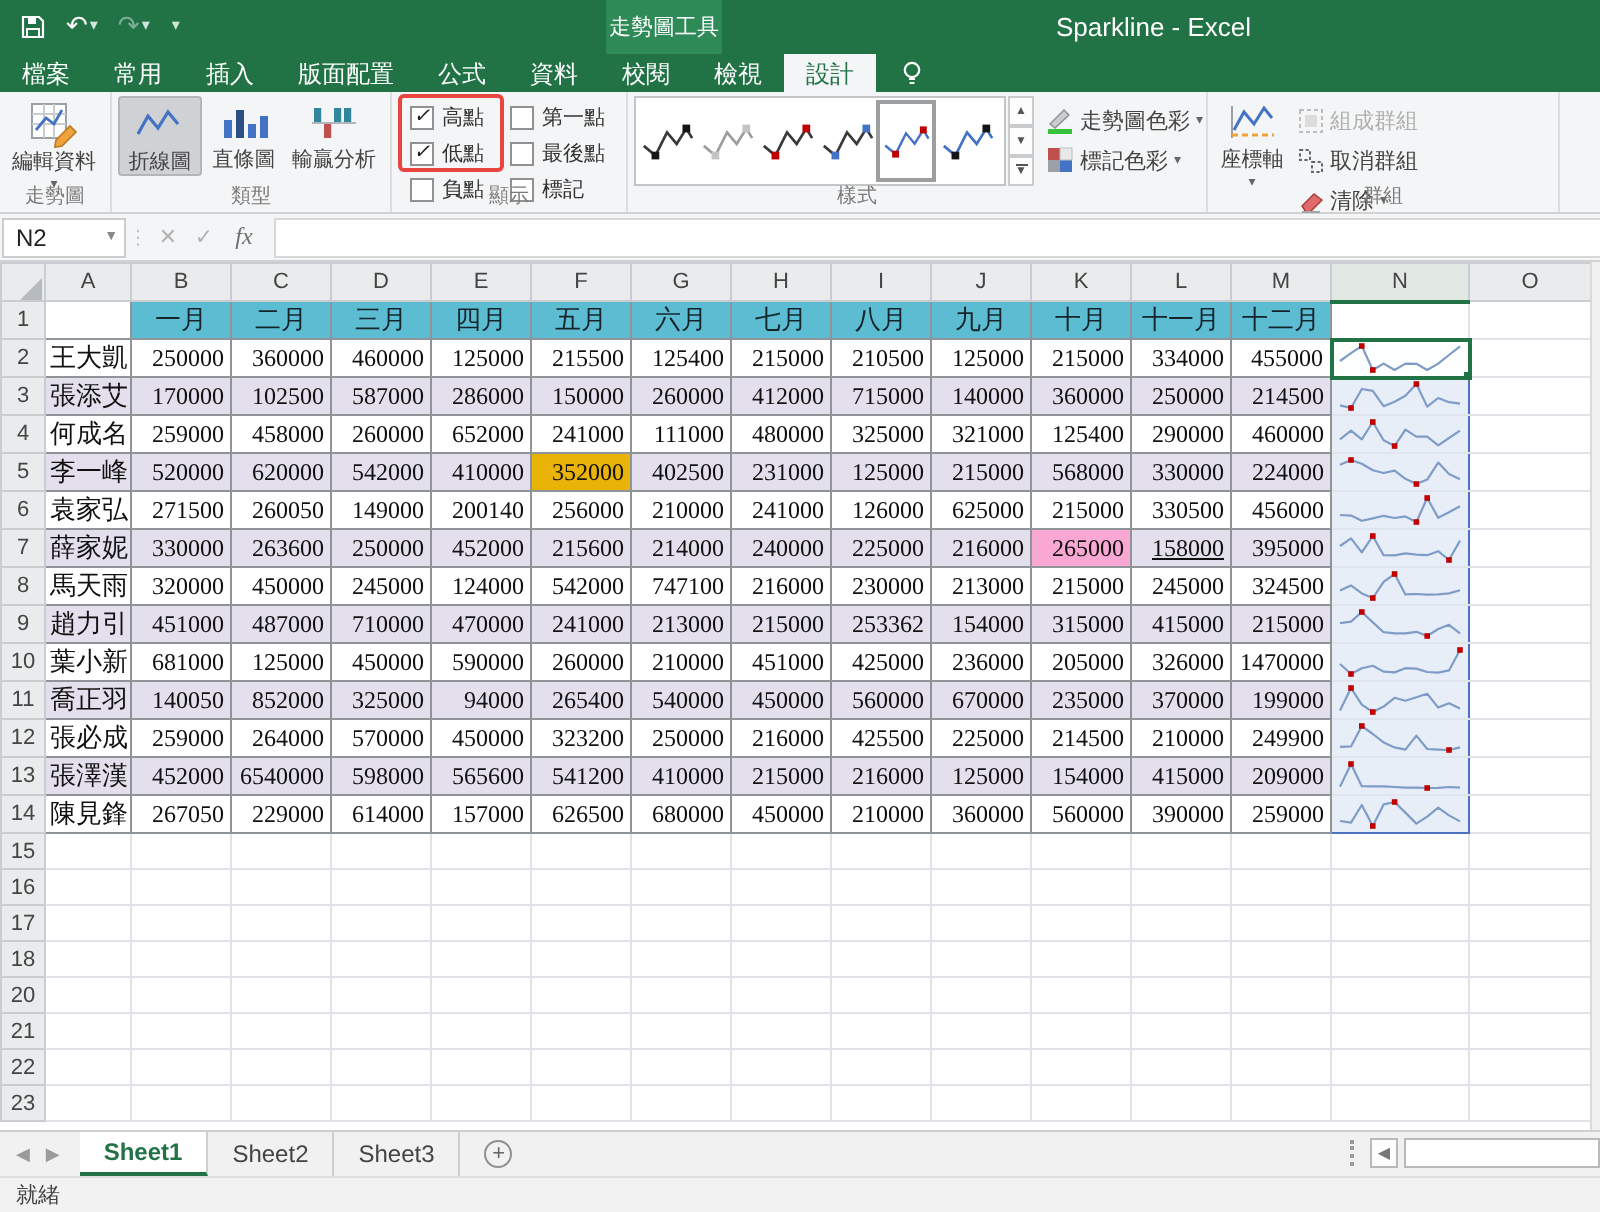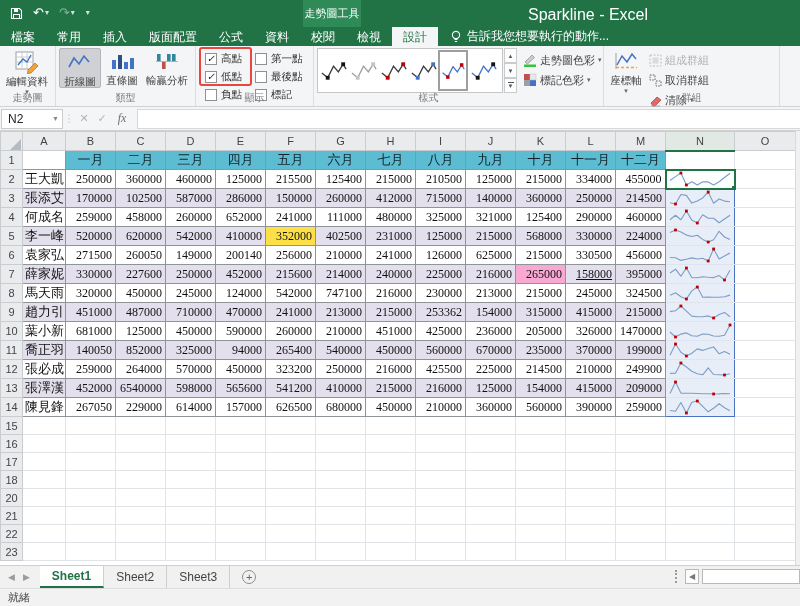--- a/index.html
+++ b/index.html
@@ -6,21 +6,21 @@
   html,body { width:800px; height:606px; overflow:hidden; font-family:"Liberation Sans", sans-serif; background:#fff; }
   #app { position:relative; width:800px; height:606px; }
 
   
   #titlebar { position:absolute; left:0; top:0; width:800px; height:27px; background:#217346; color:#fff; }
   #qat { position:absolute; left:10px; top:4px; display:flex; align-items:center; gap:10px; }
   #qat .qbtn { color:#fff; font-size:13px; line-height:18px; display:flex; align-items:center; }
   #qat .dim { color:#7fae97; }
   #qat .mini { font-size:8px; margin-left:1px; color:#cfe5da; }
   #ctx-tab { position:absolute; left:303px; top:0; width:58px; height:27px; background:#2e8a57; color:#fff; font-size:11px; display:flex; align-items:center; justify-content:center; }
-  #win-title { position:absolute; left:528px; top:6px; font-size:16px; color:#fff; }
+  #win-title { position:absolute; left:528px; top:6px; font-size:13px; color:#fff; }
 
   
   #tabrow { position:absolute; left:0; top:27px; width:800px; height:19px; background:#217346; display:flex; align-items:stretch; }
   .tab { color:#fff; font-size:12px; padding:2px 11px 0 11px; display:flex; align-items:center; cursor:default; }
   .tab.active { background:#f4f5f6; color:#217346; }
   #tellme { display:flex; align-items:center; gap:5px; color:#fff; font-size:12px; padding-left:12px; }
 
   
   #ribbon { position:absolute; left:0; top:46px; width:800px; height:61px; background:#f4f5f6; border-bottom:1px solid #d2d2d2; display:flex; }
   .rgroup { position:relative; height:60px; border-right:1px solid #dcddde; padding:2px 3px 14px 3px; display:flex; align-items:flex-start; }
@@ -128,21 +128,20 @@
         <div class="tab">資料</div>
         <div class="tab">校閱</div>
         <div class="tab">檢視</div>
         <div class="tab active">設計</div>
       </div>
     <div id="tellme">
       <svg width="12" height="14" viewBox="0 0 12 14">
           <circle cx="6" cy="5" r="3.6" fill="none" stroke="#fff" stroke-width="1.1"></circle>
           <path d="M4.5 9.5h3M4.8 11.5h2.4" stroke="#fff" stroke-width="1.1"></path>
         </svg>
-      <span>告訴我您想要執行的動作...</span>
     </div>
   </div>
 
   <div id="ribbon">
 
     <div class="rgroup" style="width:56px;">
       <div class="bigbtn">
         <svg width="26" height="24" viewBox="0 0 26 24">
           <rect x="2" y="2" width="17" height="17" fill="#fff" stroke="#9aa0a6" stroke-width="1"></rect>
           <path d="M2 7h17M2 12h17M8 2v17M13 2v17" stroke="#c9cdd1" stroke-width="1"></path>
@@ -487,21 +486,21 @@
             </td>
             <td class="plain" style=""></td>
           </tr>
           <tr>
             <td class="rowhdr">5</td>
             <td class="tbl name" style="background:#e4dfec;">李一峰</td>
             <td class="tbl val" style="background:#e4dfec;">520000</td>
             <td class="tbl val" style="background:#e4dfec;">620000</td>
             <td class="tbl val" style="background:#e4dfec;">542000</td>
             <td class="tbl val" style="background:#e4dfec;">410000</td>
-            <td class="tbl val" style="background:#fde047;">352000</td>
+            <td class="tbl val" style="background:#eab308;">352000</td>
             <td class="tbl val" style="background:#e4dfec;">402500</td>
             <td class="tbl val" style="background:#e4dfec;">231000</td>
             <td class="tbl val" style="background:#e4dfec;">125000</td>
             <td class="tbl val" style="background:#e4dfec;">215000</td>
             <td class="tbl val" style="background:#e4dfec;">568000</td>
             <td class="tbl val" style="background:#e4dfec;">330000</td>
             <td class="tbl val" style="background:#e4dfec;">224000</td>
             <td class="sparkcell" style="background:#e8eef8;">
               <svg width="65" height="16" viewBox="0 0 65 16" style="margin:0 auto;">
                 <polyline points="2.0,4.4 7.5,2.0 12.9,3.9 18.4,7.1 23.8,8.5 29.3,7.3 34.7,11.4 40.2,14.0 45.6,11.8 51.1,3.3 56.5,9.0 62.0,11.6" fill="none" stroke="#7e9cc6" stroke-width="1.1" stroke-linejoin="round"></polyline>
@@ -532,21 +531,21 @@
                 <rect x="44.2" y="0.6" width="2.8" height="2.8" fill="#c00000"></rect>
                 <rect x="38.8" y="12.6" width="2.8" height="2.8" fill="#c00000"></rect>
               </svg>
             </td>
             <td class="plain" style=""></td>
           </tr>
           <tr>
             <td class="rowhdr">7</td>
             <td class="tbl name" style="background:#e4dfec;">薛家妮</td>
             <td class="tbl val" style="background:#e4dfec;">330000</td>
-            <td class="tbl val" style="background:#e4dfec;">227600</td>
+            <td class="tbl val" style="background:#e4dfec;">263600</td>
             <td class="tbl val" style="background:#e4dfec;">250000</td>
             <td class="tbl val" style="background:#e4dfec;">452000</td>
             <td class="tbl val" style="background:#e4dfec;">215600</td>
             <td class="tbl val" style="background:#e4dfec;">214000</td>
             <td class="tbl val" style="background:#e4dfec;">240000</td>
             <td class="tbl val" style="background:#e4dfec;">225000</td>
             <td class="tbl val" style="background:#e4dfec;">216000</td>
             <td class="tbl val" style="background:#f9a8d4;">265000</td>
             <td class="tbl val" style="background:#e4dfec;text-decoration:underline;">158000</td>
             <td class="tbl val" style="background:#e4dfec;">395000</td>

